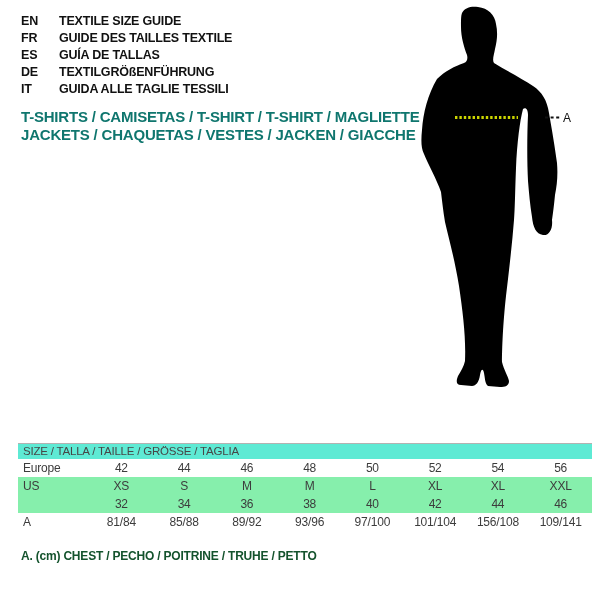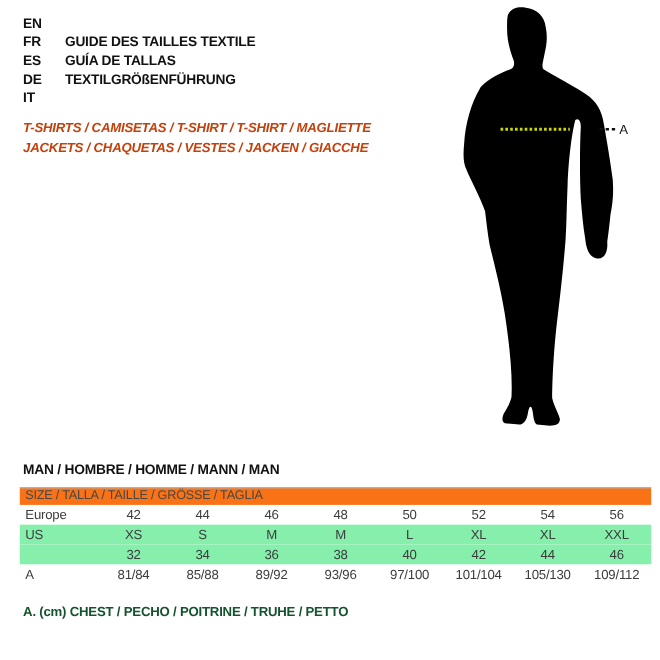--- a/index.html
+++ b/index.html
@@ -5,68 +5,70 @@
   * { margin:0; padding:0; box-sizing:border-box; }
   body { background:#ffffff; font-family:"Liberation Sans","DejaVu Sans",sans-serif; }
   .canvas { position:relative; width:600px; height:600px; background:#ffffff; overflow:hidden; }
 
   
   .lang-list { position:absolute; left:21px; top:13px; color:#111111; }
   .lang-row { display:flex; height:17px; line-height:17px; font-weight:bold; font-size:12.5px; letter-spacing:-0.2px; }
   .lang-code { width:38px; }
 
   
-  .categories { position:absolute; left:21px; top:108px; color:#c2410c;
-                font-weight:bold; font-size:12px; line-height:17.5px; letter-spacing:-0.2px;font-style:italic; }
+  .categories { position:absolute; left:21px; top:108px; color:#0f766e;
+                font-weight:bold; font-size:15px; line-height:17.5px; letter-spacing:-0.2px; }
 
   
   .figure-wrap { position:absolute; left:415px; top:5px; width:160px; height:390px; }
   .figure-wrap svg { display:block; width:160px; height:390px; }
   .measure-a-label { font-family:"Liberation Sans","DejaVu Sans",sans-serif; font-size:12px; fill:#111111; }
 
   
   .section-title { position:absolute; left:21px; top:420px; color:#111111;
                    font-weight:bold; font-size:12.5px; letter-spacing:-0.2px; }
 
   
   .size-table { position:absolute; left:18px; top:443px; width:574px; font-size:12px; color:#3c3c3c; letter-spacing:-0.2px; }
-  .tbl-header { height:16px; line-height:15px; background:#f97316; color:#474747;
+  .tbl-header { height:16px; line-height:15px; background:#5eead4; color:#474747;
                 padding-left:5px; font-size:11.5px; border-top:1px solid #b2b2b2; }
   .trow { display:flex; height:18px; line-height:18px;align-items:center; }
   .trow.shaded { background:#86efac; }
   .tlabel { width:72px; padding-left:5px; }
   .tcell { flex:1; text-align:center; }
 
   
   .footnote { position:absolute; left:21px; top:549px; color:#14532d;
               font-weight:bold; font-size:12px; letter-spacing:-0.2px; }
 </style>
 </head>
 <body>
 
 <div class="canvas">
 
   <div class="lang-list">
     <div class="lang-row">
       <span class="lang-code">EN</span>
+      <span class="lang-label">TEXTILE SIZE GUIDE</span>
     </div>
     <div class="lang-row">
       <span class="lang-code">FR</span>
       <span class="lang-label">GUIDE DES TAILLES TEXTILE</span>
     </div>
     <div class="lang-row">
       <span class="lang-code">ES</span>
       <span class="lang-label">GUÍA DE TALLAS</span>
     </div>
     <div class="lang-row">
       <span class="lang-code">DE</span>
       <span class="lang-label">TEXTILGRÖßENFÜHRUNG</span>
     </div>
     <div class="lang-row">
       <span class="lang-code">IT</span>
+      <span class="lang-label">GUIDA ALLE TAGLIE TESSILI</span>
     </div>
   </div>
 
   <div class="categories">
     <div>T-SHIRTS / CAMISETAS / T-SHIRT / T-SHIRT / MAGLIETTE</div>
     <div>JACKETS / CHAQUETAS / VESTES / JACKEN / GIACCHE</div>
   </div>
 
   <div class="figure-wrap">
     <svg viewBox="0 0 160 390">
@@ -108,21 +110,20 @@
         C30,66 40,61 49,58
         C52,57 53,54 52,50
         C49,42 46,32 46,22
         C46,14 46,11 47,8 Z"></path>
       <line x1="40" y1="112.5" x2="103" y2="112.5" stroke-width="2.8" stroke-dasharray="2.4,2" stroke="#ccd600"></line>
       <line x1="130" y1="112.5" x2="145" y2="112.5" stroke-width="2.2" stroke-dasharray="3,2.6" stroke="#111111"></line>
       <text class="measure-a-label" x="148" y="117">A</text>
     </svg>
   </div>
 
-  <div class="section-title">MAN / HOMBRE / HOMME / MANN / MAN</div>
 
   <div class="size-table">
     <div class="tbl-header">SIZE / TALLA / TAILLE / GRÖSSE / TAGLIA</div>
 
     <div class="trow">
       <span class="tlabel">Europe</span>
       <span class="tcell">42</span>
       <span class="tcell">44</span>
       <span class="tcell">46</span>
       <span class="tcell">48</span>
@@ -157,20 +158,20 @@
     </div>
 
     <div class="trow">
       <span class="tlabel">A</span>
       <span class="tcell">81/84</span>
       <span class="tcell">85/88</span>
       <span class="tcell">89/92</span>
       <span class="tcell">93/96</span>
       <span class="tcell">97/100</span>
       <span class="tcell">101/104</span>
-      <span class="tcell">105/130</span>
-      <span class="tcell">109/112</span>
+      <span class="tcell">156/108</span>
+      <span class="tcell">109/141</span>
     </div>
   </div>
 
   <div class="footnote">A. (cm) CHEST / PECHO / POITRINE / TRUHE / PETTO</div>
 
 </div>
 
 </body></html>

